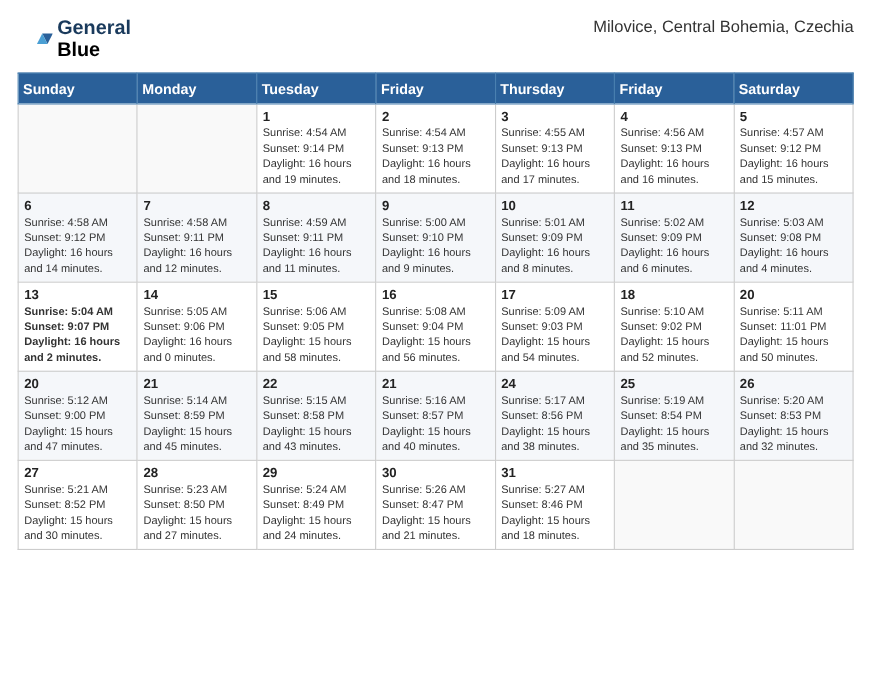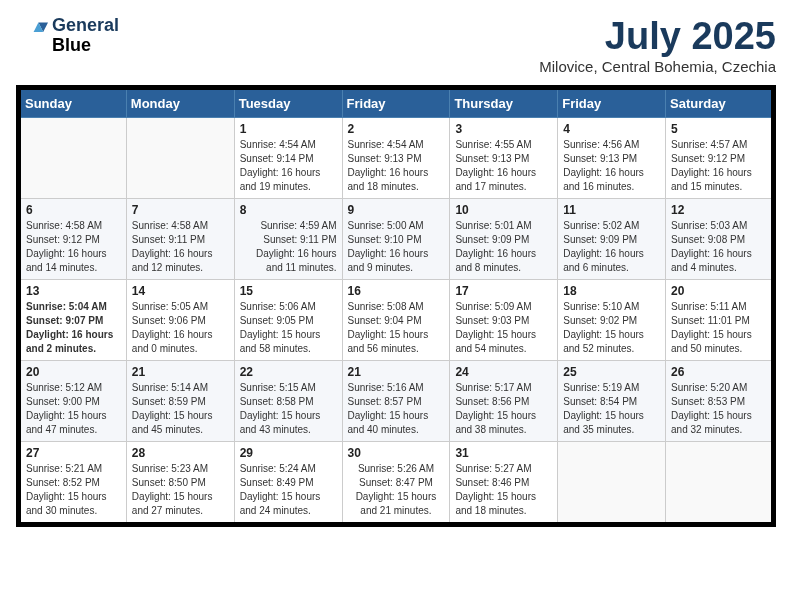--- a/index.html
+++ b/index.html
@@ -11,21 +11,21 @@
       padding: 16px;
     }
     .header-section {
       display: flex;
       justify-content: space-between;
       align-items: flex-start;
       margin-bottom: 10px;
     }
     .logo {
       display: flex;
-      align-items: flex-start;
+      align-items: flex-end;
       gap: 4px;
     }
     .logo-text {
       font-size: 18px;
       font-weight: bold;
       color: #1a3a5c;
       line-height: 1.1;
     }
     .logo-text span {
       display: block;
@@ -43,21 +43,21 @@
       color: #1a3a5c;
       line-height: 1.1;
     }
     .location-title {
       font-size: 15px;
       color: #333;
     }
     .calendar {
       width: 100%;
       border-collapse: collapse;
-      border: 5px solid #000000;
+      border: 1px solid #000000;
     }
     .calendar th {
       background-color: #2a6099;
       color: #fff;
       font-size: 13px;
       font-weight: bold;
       padding: 6px 4px;
       text-align: left;
       border: 1px solid #4a80b0;
     }
@@ -100,21 +100,20 @@
     <svg class="logo-icon" viewBox="0 0 40 40">
       <polygon points="28,8 40,8 34,20" fill="#2a6099"></polygon>
       <polygon points="28,8 34,20 22,20" fill="#4a9fd4"></polygon>
     </svg>
     <div class="logo-text">
       <span>General</span>
       <span style="color:#000000;">Blue</span>
     </div>
   </div>
   <div class="title-section">
-    <div class="month-title">July 2025</div>
     <div class="location-title">Milovice, Central Bohemia, Czechia</div>
   </div>
 </div>
 
 <table class="calendar">
   <thead>
     <tr>
     <th>Sunday</th>
         <th>Monday</th>
         <th>Tuesday</th>
@@ -167,21 +166,21 @@
 Daylight: 16 hours and 14 minutes.</div>
         </td>
         <td>
           <span class="day-number">7</span>
           <div class="day-info" style="white-space: pre-line;">Sunrise: 4:58 AM
 Sunset: 9:11 PM
 Daylight: 16 hours and 12 minutes.</div>
         </td>
         <td>
           <span class="day-number">8</span>
-          <div class="day-info" style="white-space: pre-line; text-align: right;">Sunrise: 4:59 AM
+          <div class="day-info" style="white-space: pre-line;">Sunrise: 4:59 AM
 Sunset: 9:11 PM
 Daylight: 16 hours and 11 minutes.</div>
         </td>
         <td>
           <span class="day-number">9</span>
           <div class="day-info" style="white-space: pre-line;">Sunrise: 5:00 AM
 Sunset: 9:10 PM
 Daylight: 16 hours and 9 minutes.</div>
         </td>
         <td>
@@ -305,21 +304,21 @@
 Daylight: 15 hours and 27 minutes.</div>
         </td>
         <td>
           <span class="day-number">29</span>
           <div class="day-info" style="white-space: pre-line;">Sunrise: 5:24 AM
 Sunset: 8:49 PM
 Daylight: 15 hours and 24 minutes.</div>
         </td>
         <td>
           <span class="day-number">30</span>
-          <div class="day-info" style="white-space: pre-line; text-align: center;">Sunrise: 5:26 AM
+          <div class="day-info" style="white-space: pre-line;">Sunrise: 5:26 AM
 Sunset: 8:47 PM
 Daylight: 15 hours and 21 minutes.</div>
         </td>
         <td>
           <span class="day-number">31</span>
           <div class="day-info" style="white-space: pre-line;">Sunrise: 5:27 AM
 Sunset: 8:46 PM
 Daylight: 15 hours and 18 minutes.</div>
         </td>
         <td class="empty-cell"></td>

